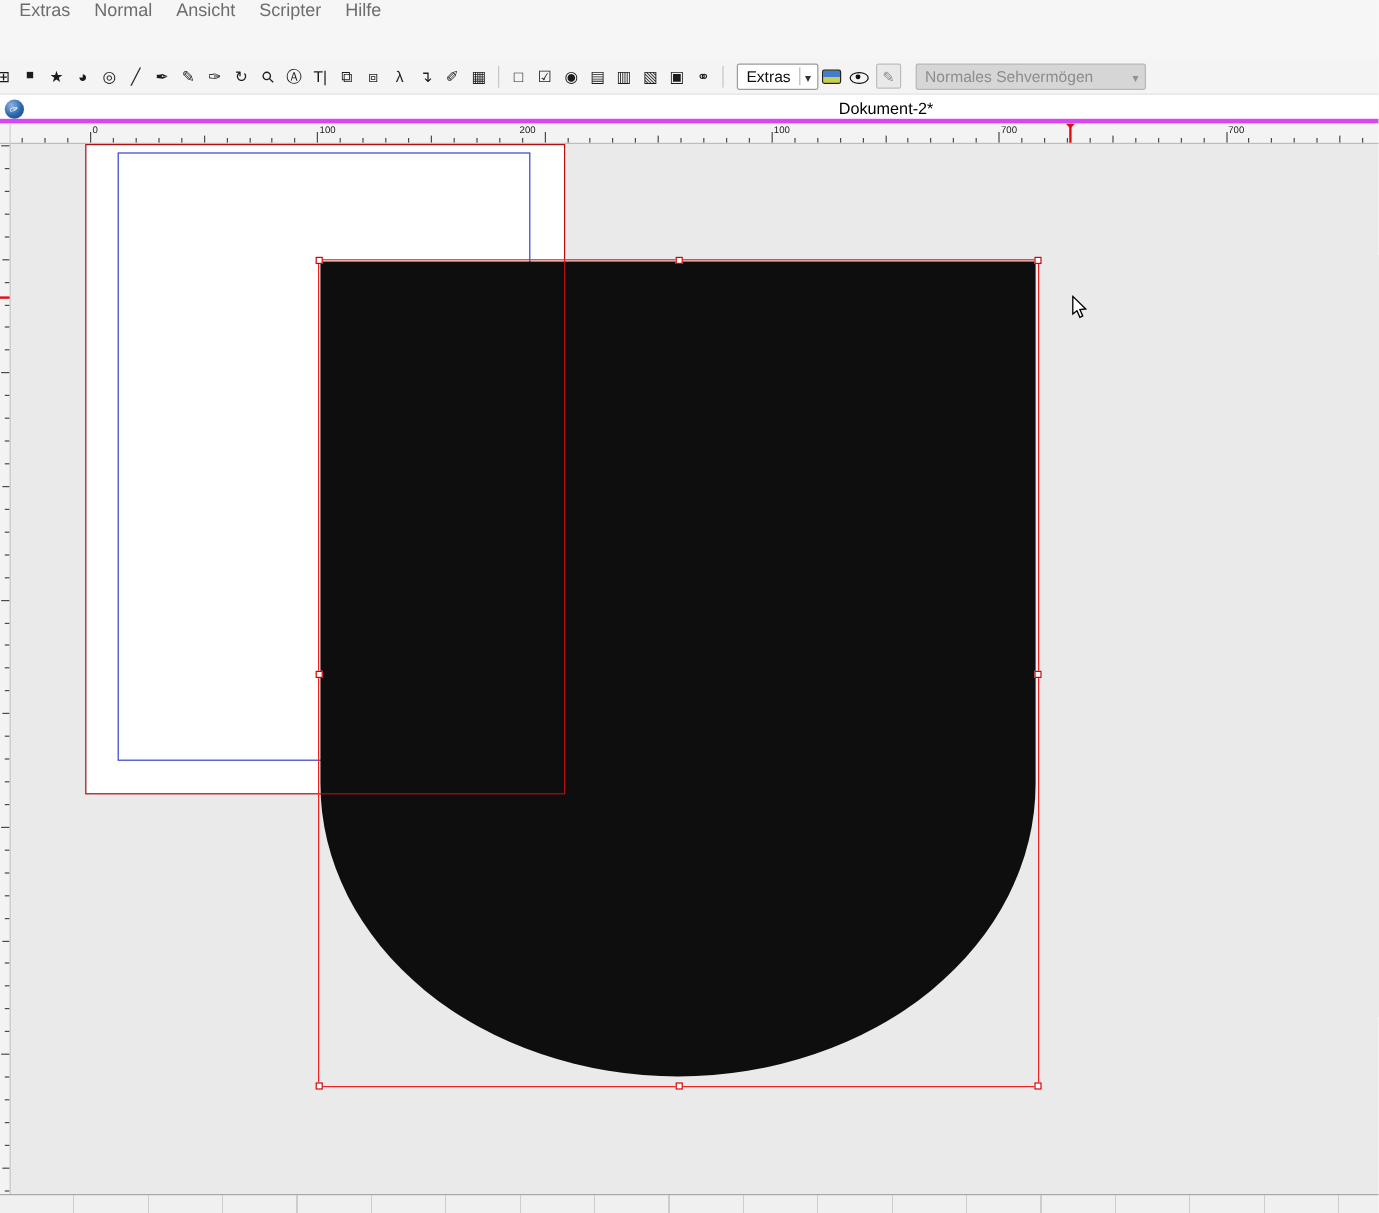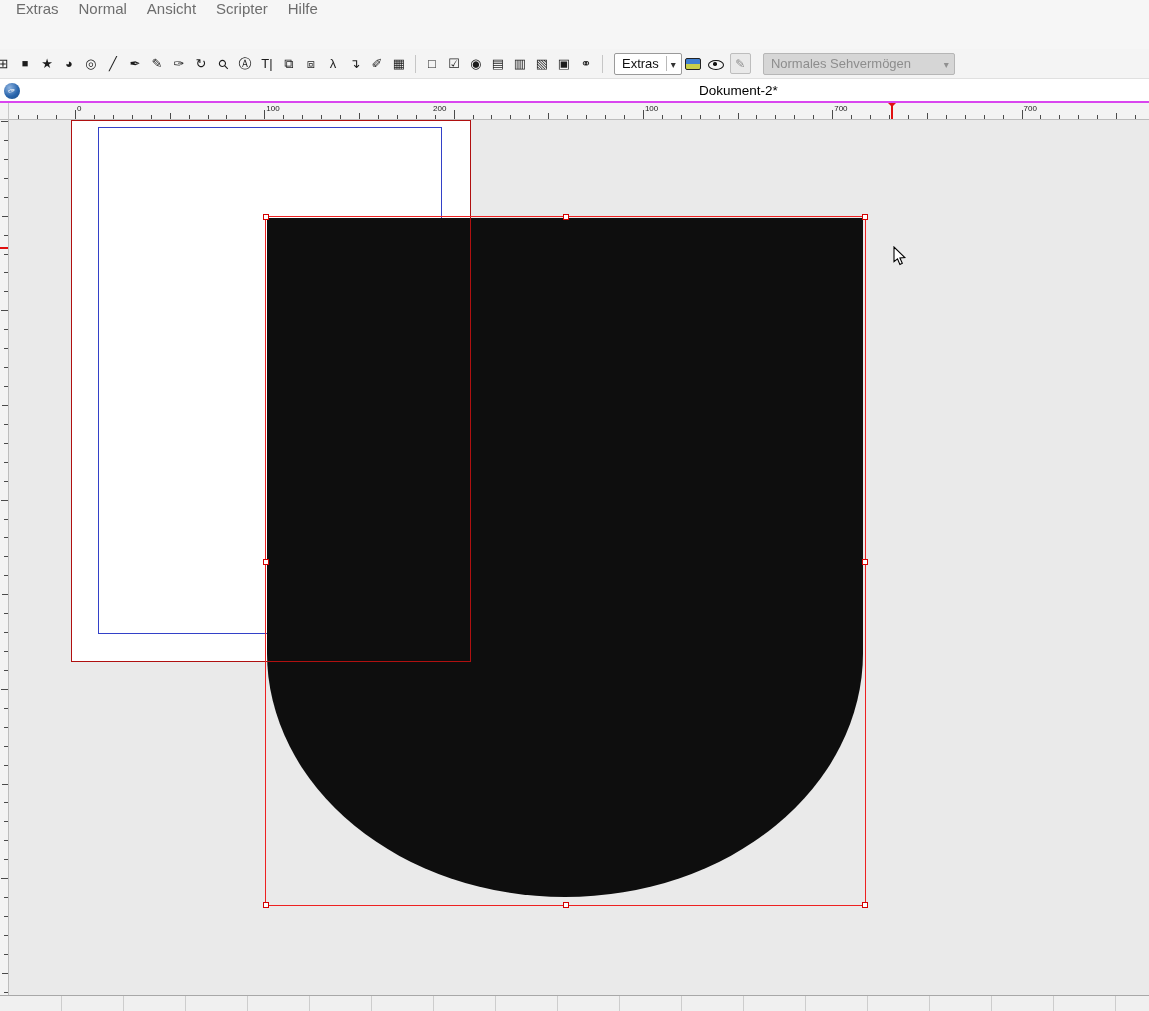--- a/index.html
+++ b/index.html
@@ -59,21 +59,21 @@
     background: #101010; border-radius: 50%;
   }
   .btn-editpreview {
     width: 21px; height: 21px; border: 1px solid #bdbdbd; background: #e9e9e9; border-radius: 2px;
     display: flex; align-items: center; justify-content: center;
     font-size: 12px; color: #8a8a8a; flex: 0 0 auto; margin-left: 3px;
   }
   
   .tabbar {
     position: absolute; top: 79px; left: 0; right: 0; height: 24px;
-    background: #ffffff; border-bottom: 2px solid #d946ef;
+    background: #ffffff; border-bottom: 4px solid #d946ef;
   }
   .scribus-logo {
     position: absolute; left: 4px; top: 4px; width: 16px; height: 16px; border-radius: 50%;
     background: radial-gradient(circle at 35% 30%, #8fb4e0, #2a66ad 55%, #174a85);
     display: flex; align-items: center; justify-content: center;
     color: #fff; font-size: 9px;
   }
   .scribus-logo::after { content: "✑"; transform: rotate(-20deg); }
   .doc-title { position: absolute; left: 699px; top: 4px; font-size: 13.5px; color: #000; }
   

